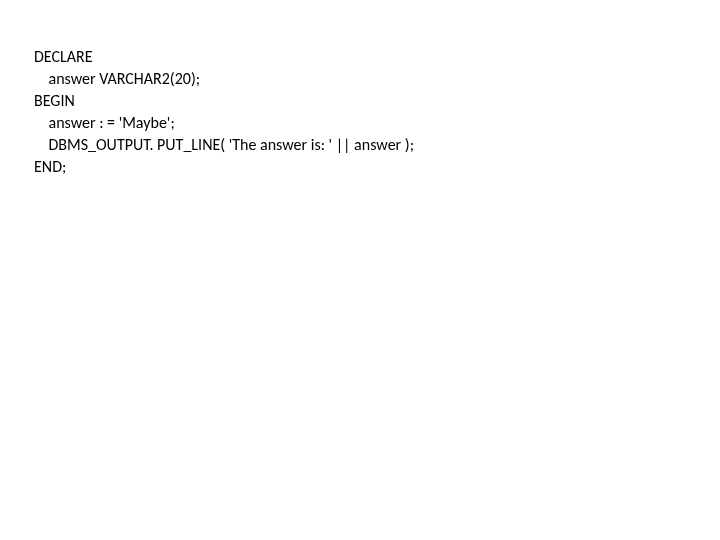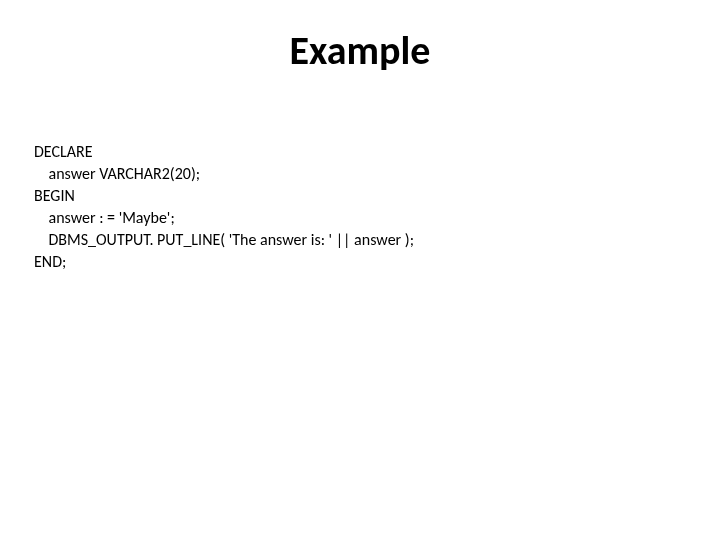--- a/index.html
+++ b/index.html
@@ -27,21 +27,20 @@
     .code {
       font-size: 16px;
       line-height: 1.38;
       white-space: pre;
     }
   </style>
 </head>
 <body>
 
 <div class="slide">
-  <h1 class="title">Example</h1>
   <div class="code">
 <span>DECLARE</span>
 <span>    answer VARCHAR2(20);</span>
 <span>BEGIN</span>
 <span>    answer : = 'Maybe';</span>
 <span>    DBMS_OUTPUT. PUT_LINE( 'The answer is: ' || answer );</span>
 <span>END;</span>
   </div>
 </div>
 

